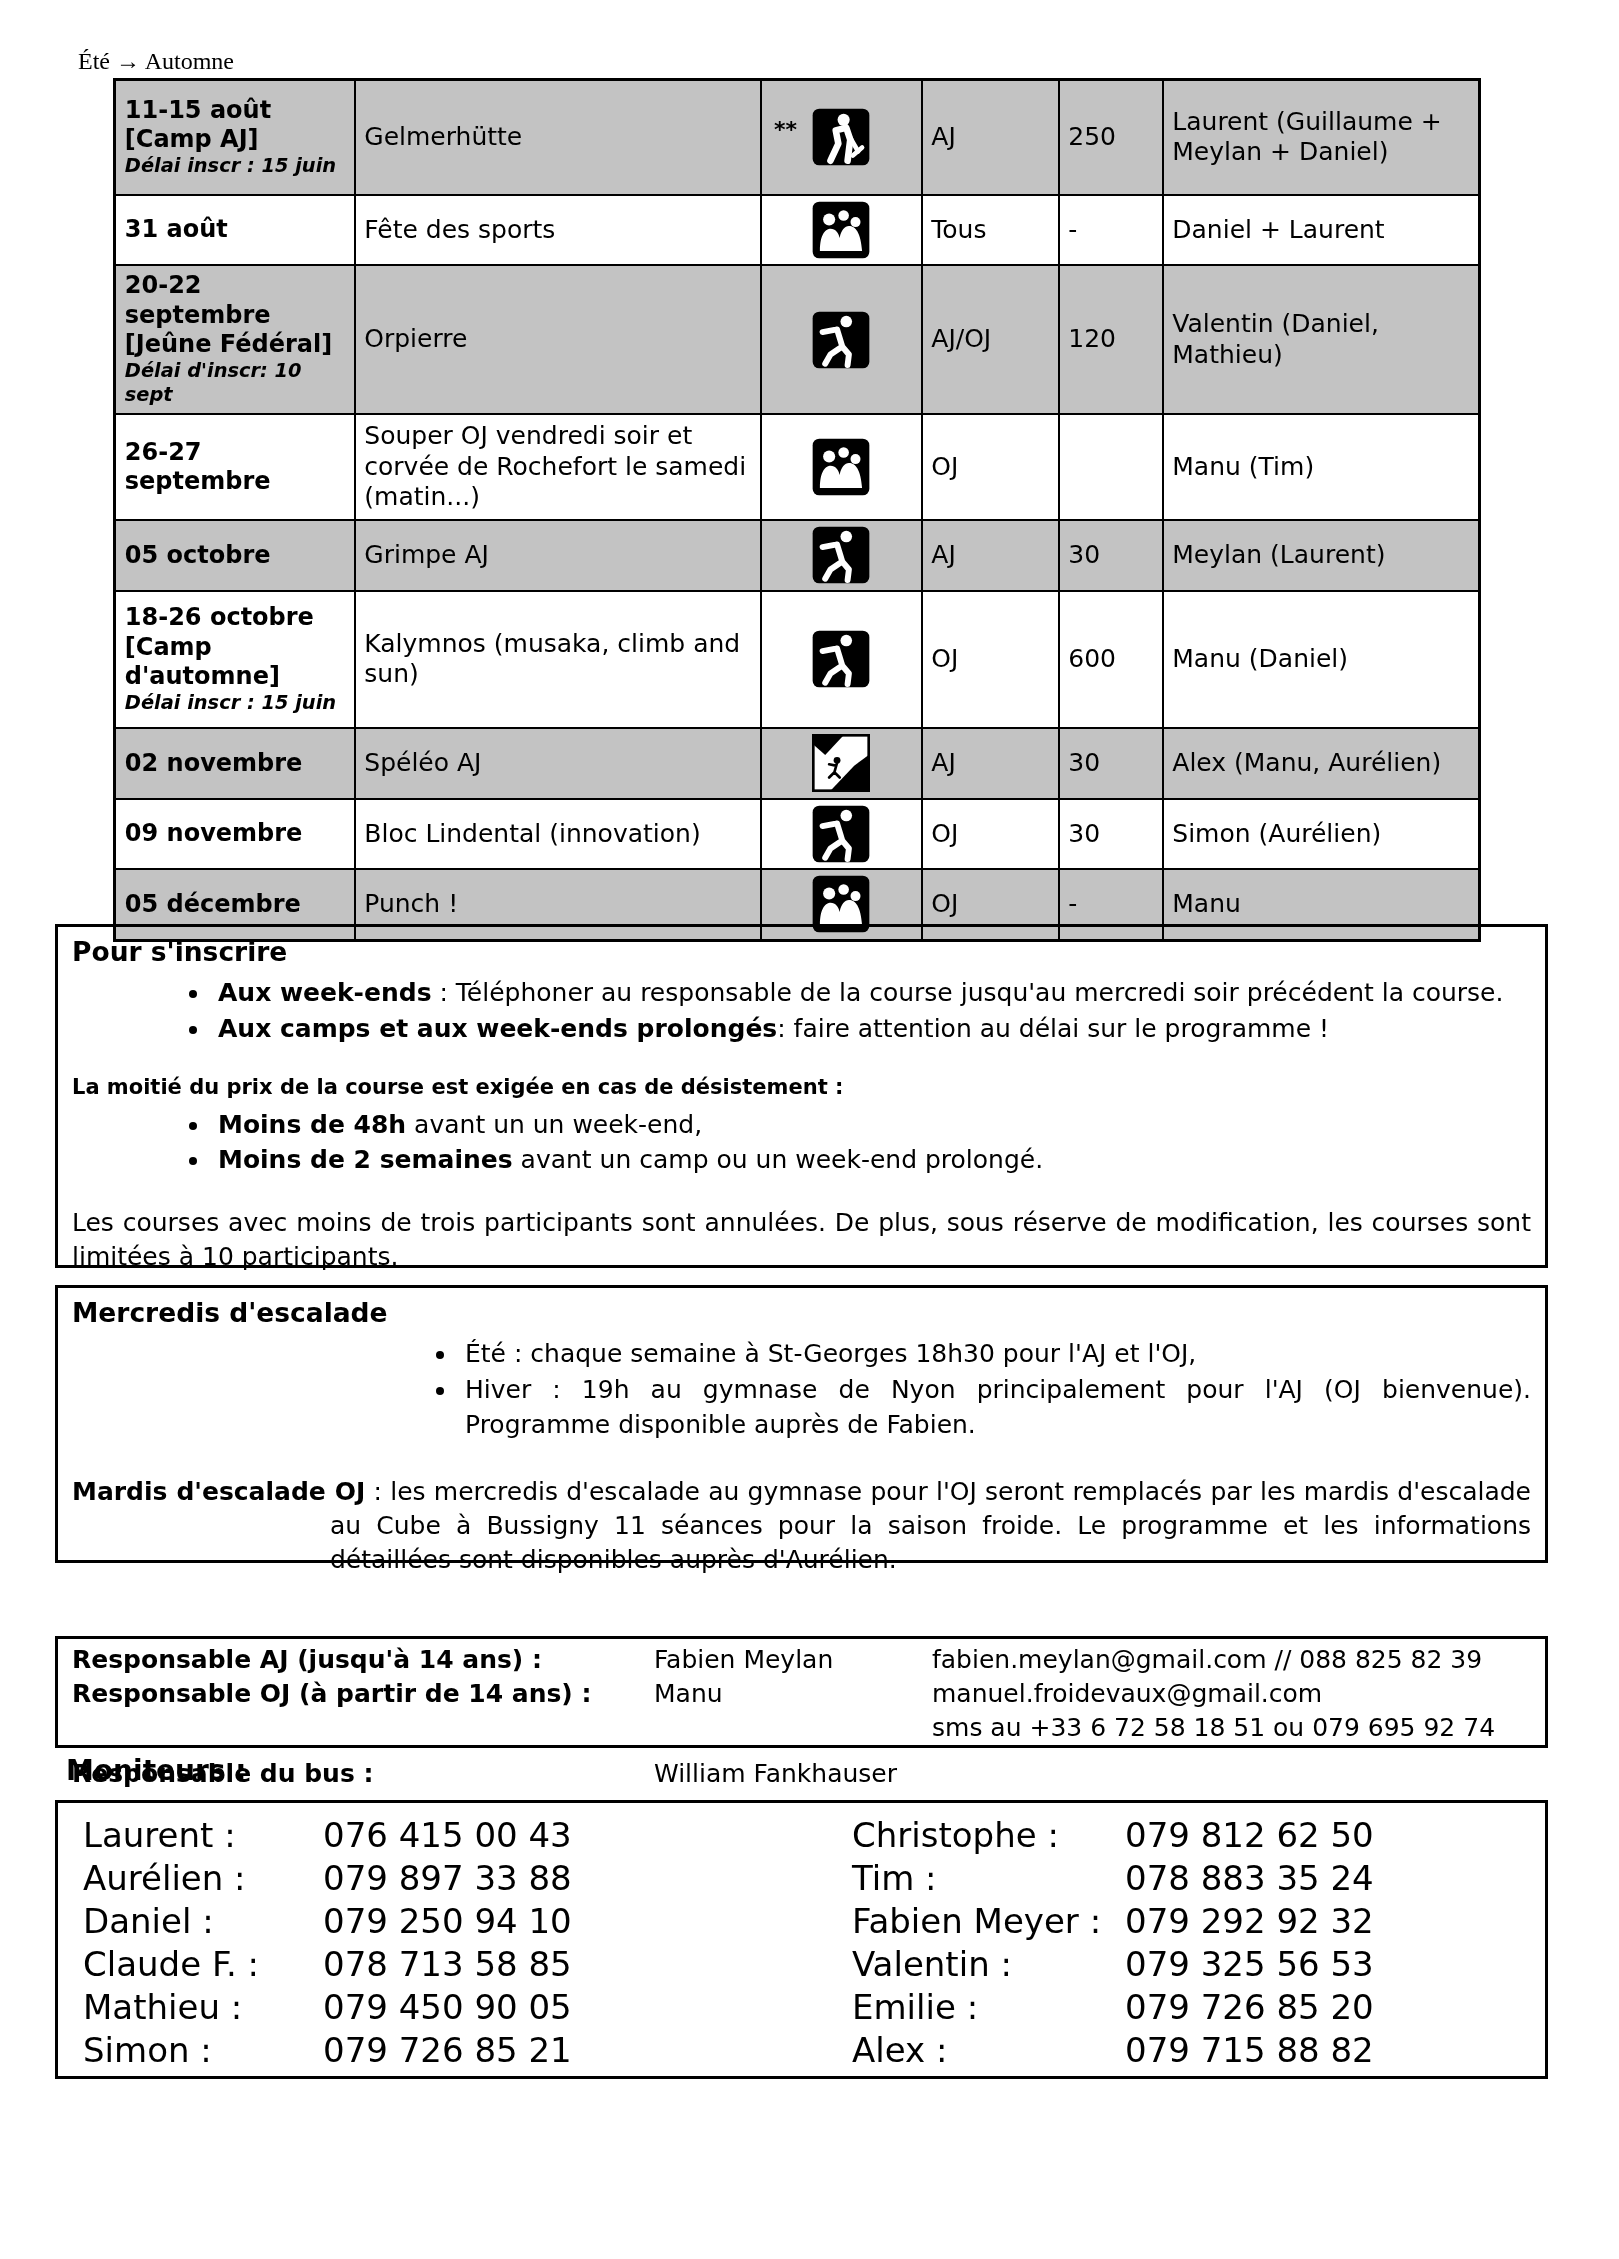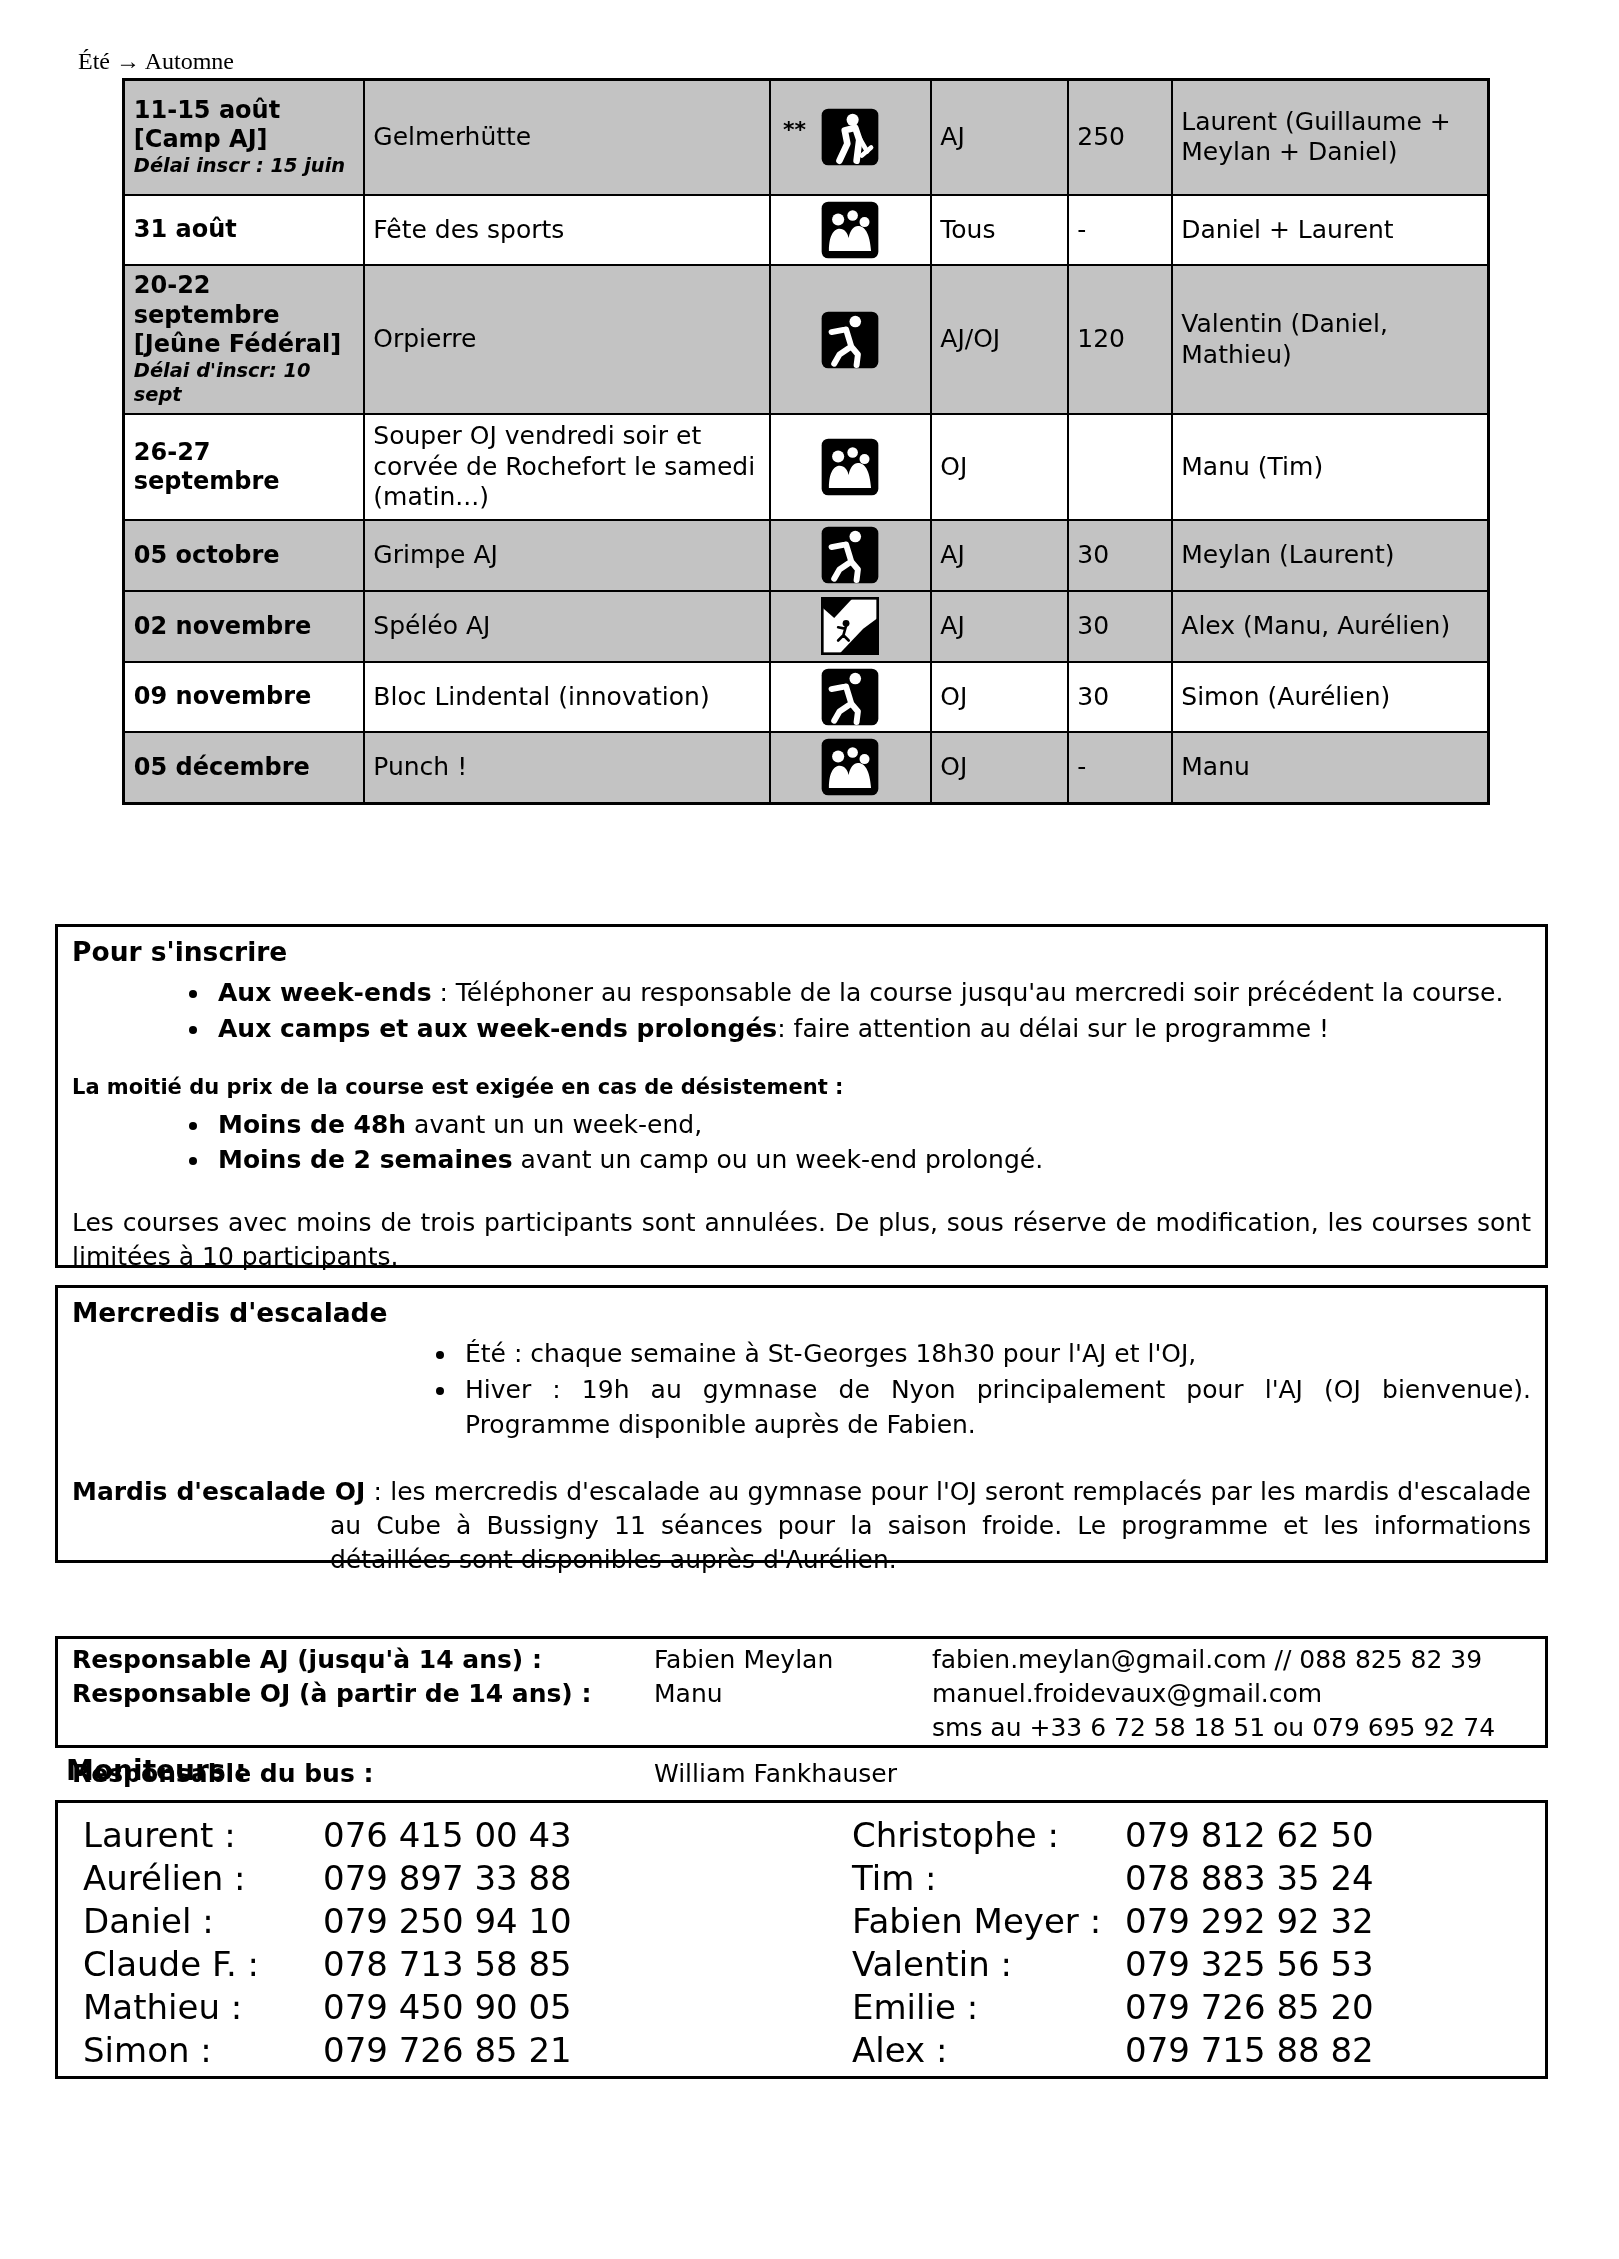--- a/index.html
+++ b/index.html
@@ -7,21 +7,21 @@
     position:relative; width:1620px; height:2259px; background:#fff;
     font-family:"DejaVu Sans","Liberation Sans",sans-serif; color:#000;
     margin:0 auto; overflow:hidden;padding-left:32px;
   }
   .season-label {
     position:absolute; left:78px; top:48px;
     font-family:"Liberation Serif","DejaVu Serif",serif; font-size:24px;
   }
   
   table.schedule {
-    position:absolute; left:122px; top:78px; width:1364px;
+    position:absolute; left:113px; top:78px; width:1364px;
     border-collapse:collapse; border:3.5px solid #000; table-layout:fixed;
   }
   table.schedule td {
     border:2.6px solid #000; vertical-align:middle; padding:5.3px 8.8px;
     font-size:25px; line-height:1.22; overflow:hidden;
   }
   tr.shaded td { background:#c3c3c3; }
   .date-main { font-weight:bold; font-size:24px; line-height:1.22; }
   .date-deadline { font-weight:bold; font-style:italic; font-size:19.4px; line-height:1.25; }
   .icon-cell { text-align:center; position:relative; }
@@ -171,20 +171,36 @@
         <td>Grimpe AJ</td>
         <td class="icon-cell">
           <svg class="cell-icon" viewBox="0 0 66 66" width="58" height="58">
               <use href="#sym-climbing"></use>
             </svg>
         </td>
         <td>AJ</td>
         <td>30</td>
         <td class="leader-cell">Meylan (Laurent)</td>
       </tr>
+      <tr style="height:137px">
+        <td>
+          <div class="date-main">18-26 octobre</div>
+          <div class="date-main">[Camp d'automne]</div>
+          <div class="date-deadline">Délai inscr : 15 juin</div>
+        </td>
+        <td>Kalymnos (musaka, climb and sun)</td>
+        <td class="icon-cell">
+          <svg class="cell-icon" viewBox="0 0 66 66" width="58" height="58">
+              <use href="#sym-climbing"></use>
+            </svg>
+        </td>
+        <td>OJ</td>
+        <td>600</td>
+        <td class="leader-cell">Manu (Daniel)</td>
+      </tr>
       <tr class="shaded" style="height:68px">
         <td>
           <div class="date-main">02 novembre</div>
         </td>
         <td>Spéléo AJ</td>
         <td class="icon-cell">
           <svg class="cell-icon" viewBox="0 0 66 66" width="58" height="58">
               <use href="#sym-caving"></use>
             </svg>
         </td>

